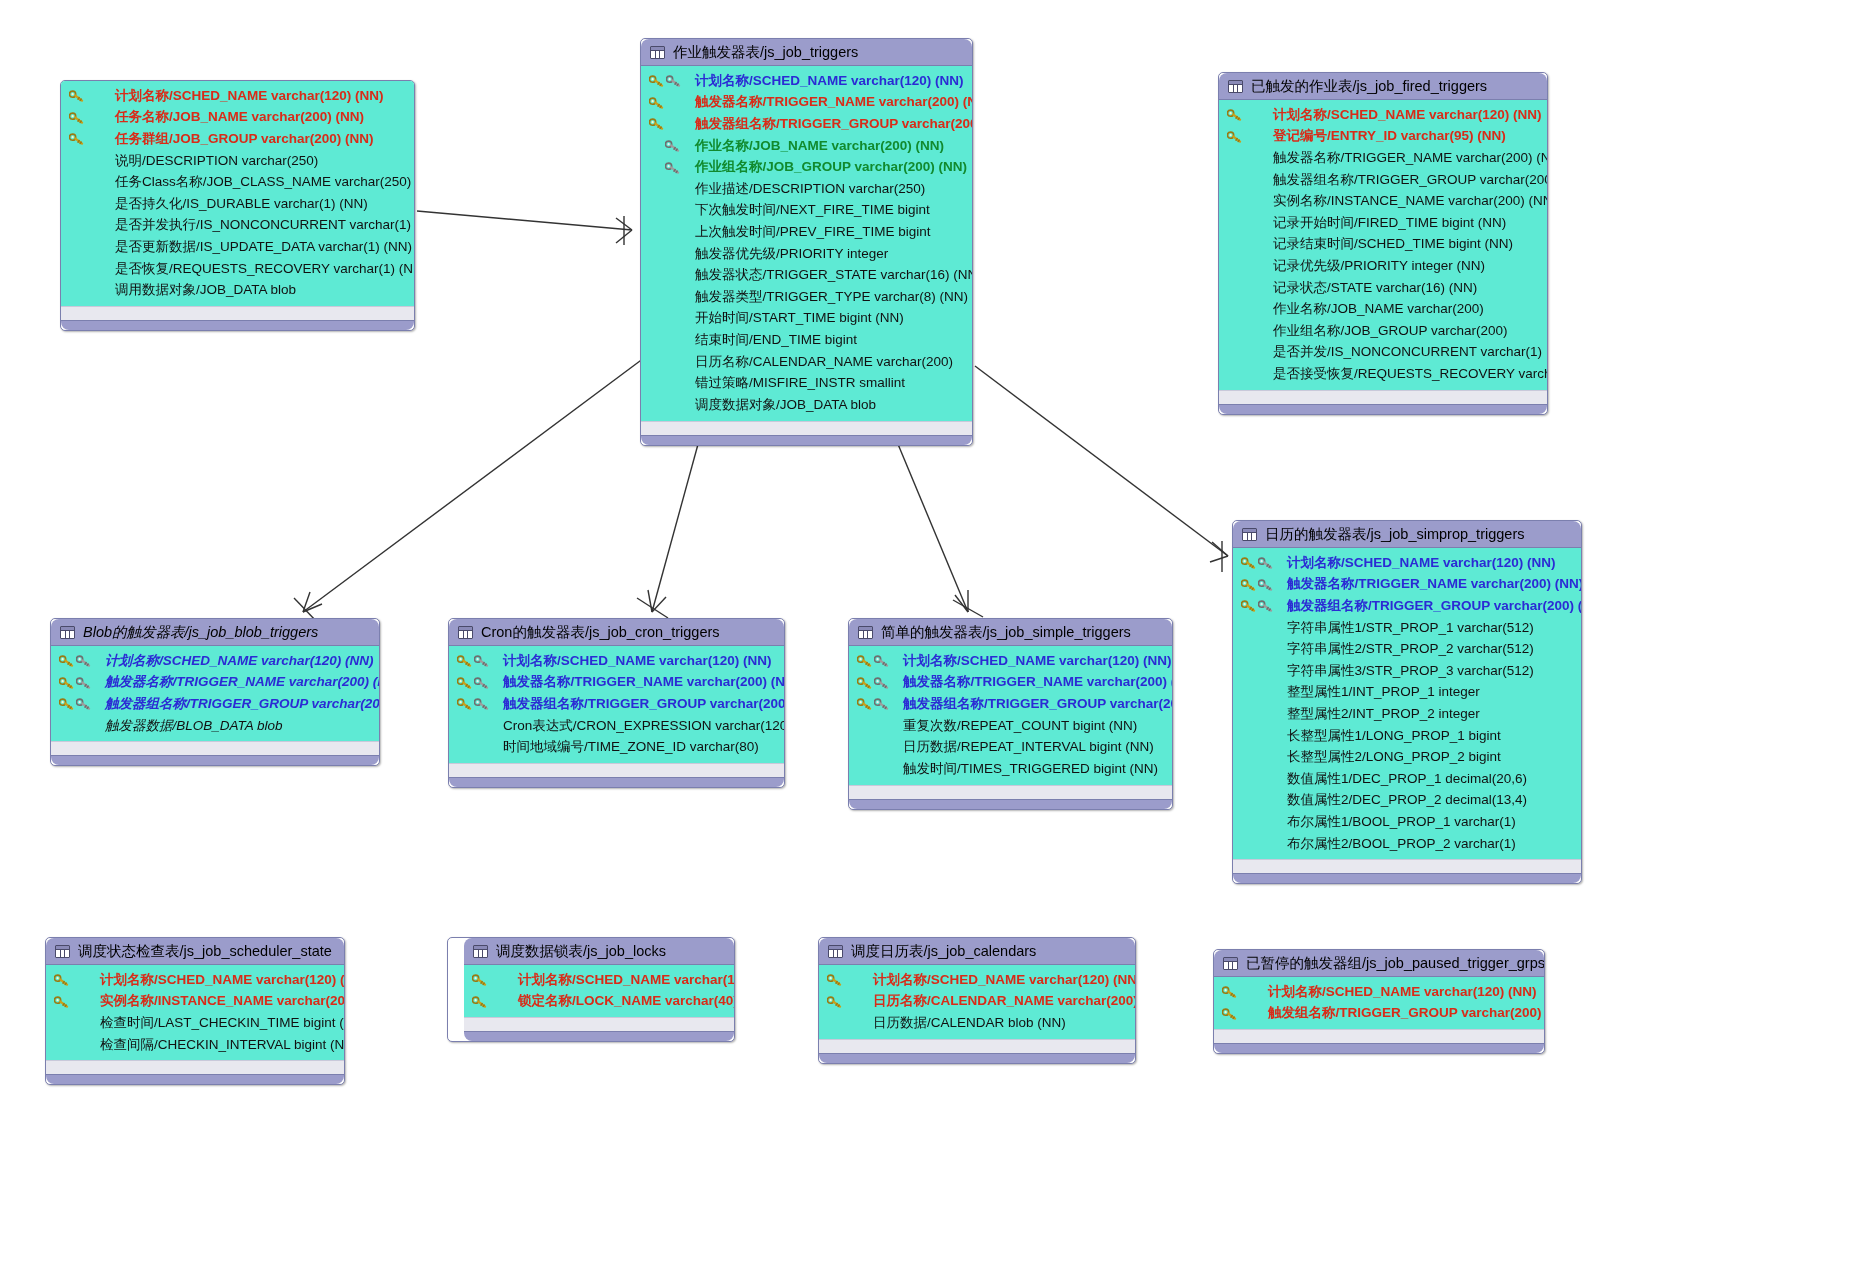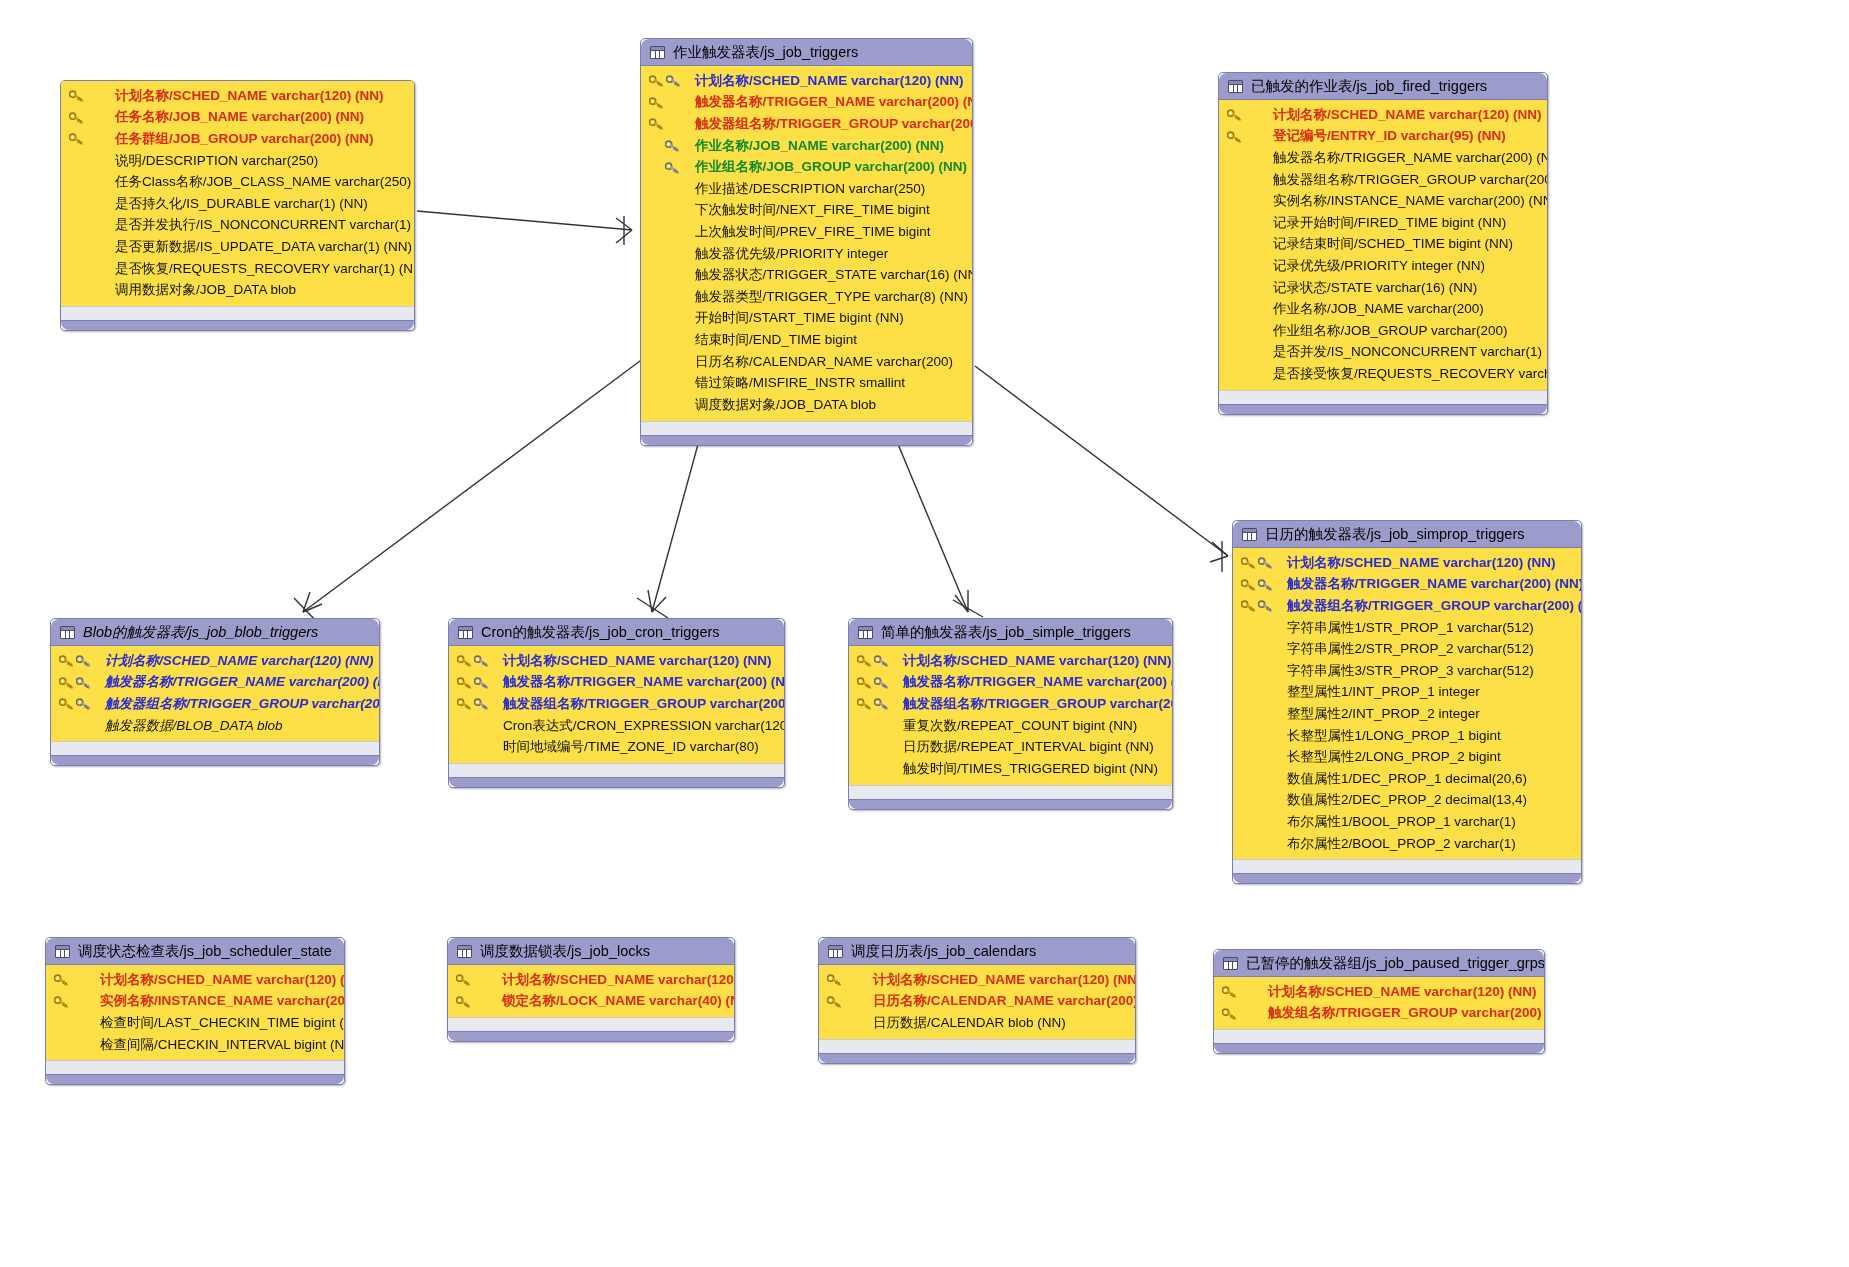--- a/index.html
+++ b/index.html
@@ -34,21 +34,21 @@
     position:relative;border-radius:1px;
   }
   .tbl-icon::before{
     content:"";position:absolute;left:0;right:0;top:0;height:3px;
     background:#8a8ab8;border-bottom:1px solid #4a4a6a;
   }
   .tbl-icon::after{
     content:"";position:absolute;left:4px;top:4px;bottom:0;width:1px;
     background:#4a4a6a;box-shadow:4px 0 0 0 #4a4a6a;
   }
-  .ent-body{background:#fde047;padding:4px 0 5px 0;}
+  .ent-body{background:#5eead4;padding:4px 0 5px 0;}
   .ent-foot{
     height:13px;background:#e8e8ef;border-top:1px solid #c9c9da;
   }
   .ent-foot2{
     height:9px;background:#9b9ccb;border-top:1px solid #7b7fae;
     border-bottom-left-radius:8px;border-bottom-right-radius:8px;
   }
 
   .field{
     display:flex;align-items:center;
@@ -903,21 +903,21 @@
           <span class="fname f-plain">检查时间/LAST_CHECKIN_TIME bigint (NN)</span>
         </div>
         <div class="field">
           <span class="keys"></span>
           <span class="fname f-plain">检查间隔/CHECKIN_INTERVAL bigint (NN)</span>
         </div>
       </div>
       <div class="ent-foot"></div>
       <div class="ent-foot2"></div>
     </div>
-    <div class="entity" style="left: 447px; top: 937px; width: 288px;">
+    <div class="entity" style="left: 447px; top: 937px; width: 288px; padding-left: 16px;">
       <div class="ent-header">
         <span class="tbl-icon"></span>
         <span>调度数据锁表/js_job_locks</span>
       </div>
       <div class="ent-body">
         <div class="field">
           <span class="keys">
             <span class="kicon">
               <svg width="15" height="12" viewBox="0 0 15 12" xmlns="http://www.w3.org/2000/svg">
                 <g>

